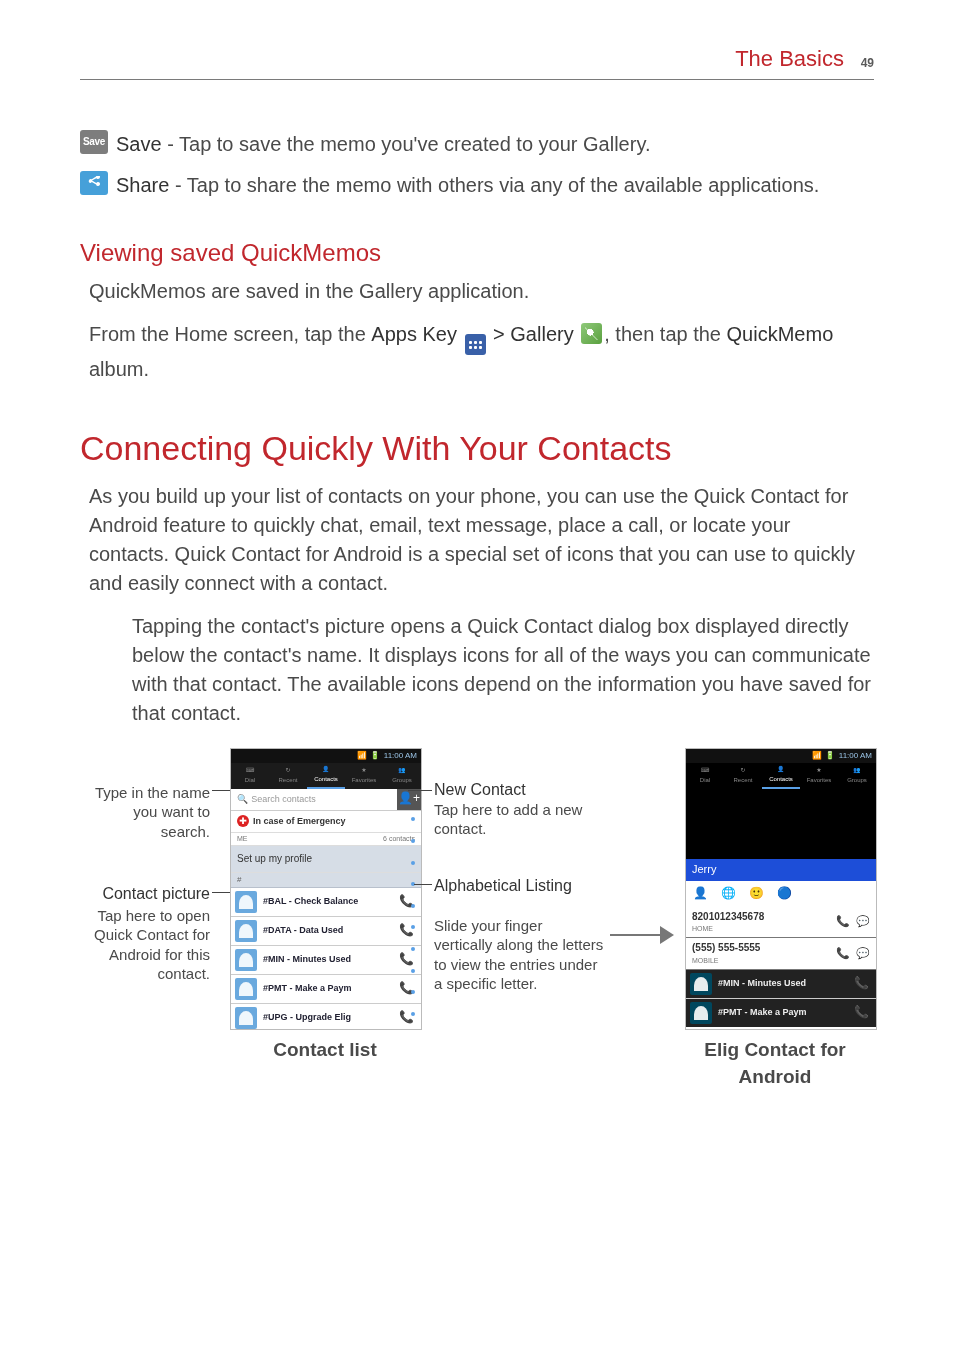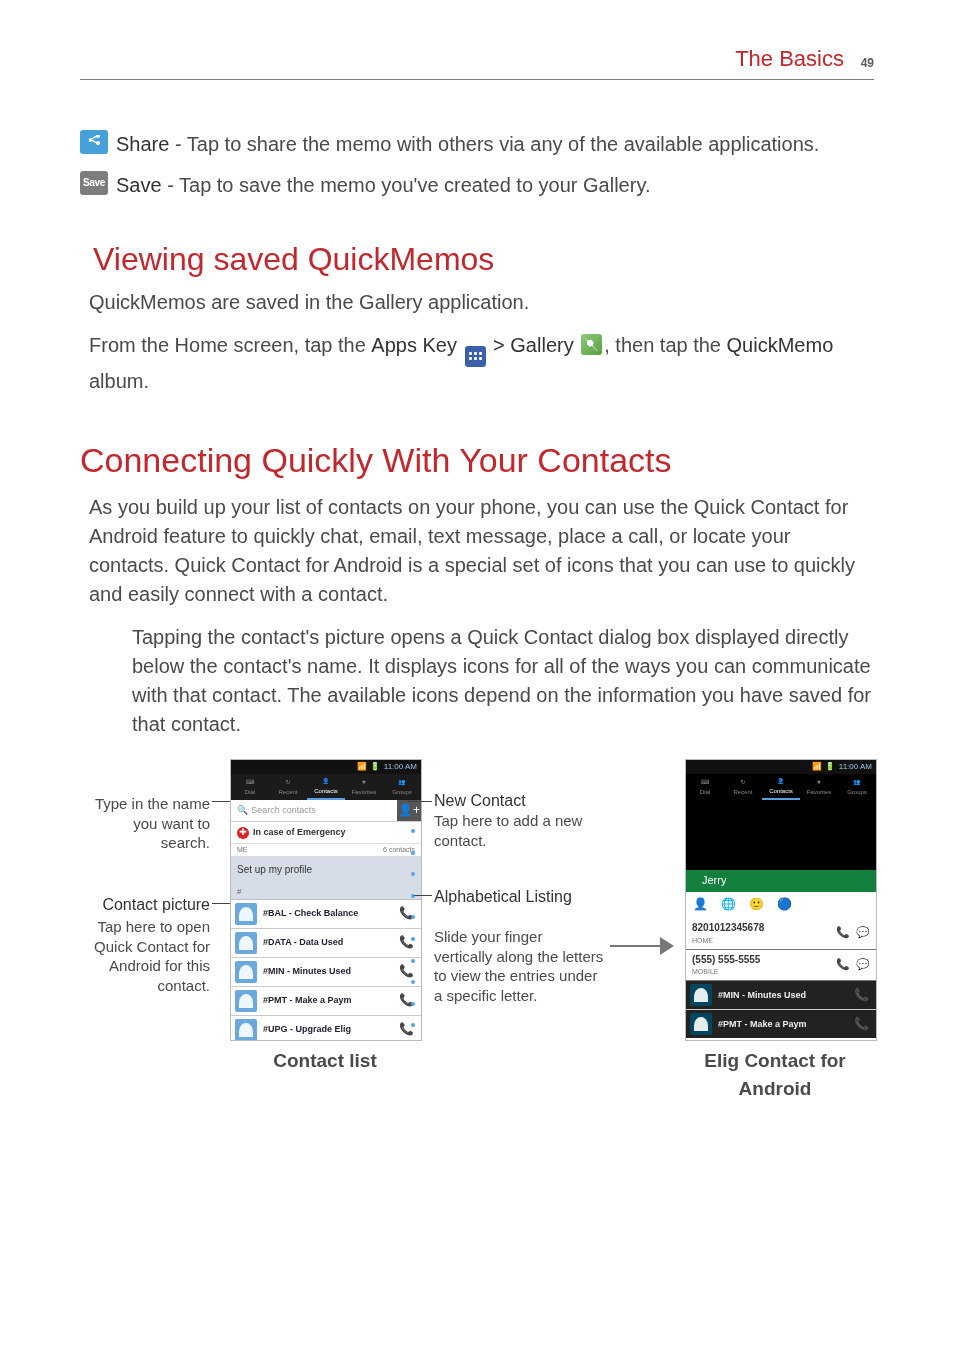--- a/index.html
+++ b/index.html
@@ -83,25 +83,24 @@
     position:relative;
   }
   .gallery-box::after{
     content:"";position:absolute;left:4px;top:4px;width:13px;height:13px;
     background:radial-gradient(circle at 40% 40%,#fff 30%,transparent 31%),
                linear-gradient(45deg,transparent 45%,#fff 48%,transparent 51%);
   }
   .bold { font-weight:400; color:#333; }
   .sub-h {
     color: #c1272d;
-    font-size: 32px;
+    font-size: 24px;
     font-weight: 400;
     margin-top: 36px;
     margin-bottom: 6px;
-    margin-left: 13px;
   }
   .h1 {
     color:#c1272d;
     font-size:34px;
     font-weight:400;
     margin-top:40px;
     margin-bottom:8px;
   }
   .body-para { margin: 0 0 14px 9px; }
   .bullet-row { display:flex; margin:12px 0 14px 22px; }
@@ -154,21 +153,21 @@
   .contact-row{display:flex;align-items:center;padding:3px 4px;border-bottom:1px solid #ccc;}
   .avatar{width:22px;height:22px;background:#6aa9de;border-radius:2px;margin-right:6px;flex:0 0 22px;position:relative;}
   .avatar::after{content:"";position:absolute;inset:4px;background:#fff;border-radius:50% 50% 0 0 / 60% 60% 0 0;opacity:.9;}
   .c-name{flex:1;font-size:9px;font-weight:700;color:#223;}
   .call-i{width:18px;color:#2a7; font-size:12px;}
   .alpha-strip{position:absolute;right:2px;top:60px;bottom:4px;width:8px;display:flex;flex-direction:column;justify-content:space-around;}
   .alpha-strip span{width:4px;height:4px;border-radius:50%;background:#5aa0e6;}
 
   .phone-shot.right .tabs-row{background:#000;}
   .quick-dark{height:70px;background:#000;}
-  .q-name{background:#15803d;color:#fff;font-size:11px;padding:3px 16px;}
+  .q-name{background:#1d4ed8;color:#fff;font-size:11px;padding:3px 6px;}
   .q-icons{display:flex;padding:4px 6px;gap:10px;}
   .q-icons span{width:18px;height:18px;display:inline-flex;align-items:center;justify-content:center;font-size:12px;}
   .q-row{display:flex;align-items:center;justify-content:space-between;padding:3px 6px;border-bottom:1px solid #777;}
   .q-row-main{font-size:10px;font-weight:700;color:#333;}
   .q-row-sub{font-size:7px;color:#777;}
   .q-icons-r{display:flex;gap:6px;font-size:11px;}
   .q-darkbg{background:#222;color:#eee;}
   .q-darkbg .c-name{color:#eee;}
   .q-darkbg .avatar{background:#00475e}
 
@@ -188,34 +187,34 @@
 <body>
 
 <div class="page">
 
   <div class="header-line">
     <span class="header-title">The Basics</span>
     <span class="page-num">49</span>
   </div>
 
   <div class="icon-row">
+    <div class="icon-box save-box">Save</div>
+    <div>
+      <span class="bold">Save</span><span> - Tap to save the memo you've created to your Gallery.</span>
+    </div>
+  </div>
+
+  <div class="icon-row">
     <div class="icon-box share-box">
       <svg width="16" height="14" viewBox="0 0 16 14">
           <path d="M12 3a2 2 0 10-1.9-2.6L5.8 3.2A2 2 0 104 7a2 2 0 001.8-1.1l4.3 2.5A2 2 0 1012 6a2 2 0 00-1.7.9L6 4.4l4.3-2.1A2 2 0 0012 3z" fill="#fff"></path>
         </svg>
     </div>
     <div>
       <span class="bold">Share</span><span> - Tap to share the memo with others via any of the available applications.</span>
-    </div>
-  </div>
-
-  <div class="icon-row">
-    <div class="icon-box save-box">Save</div>
-    <div>
-      <span class="bold">Save</span><span> - Tap to save the memo you've created to your Gallery.</span>
     </div>
   </div>
 
   <div class="sub-h">Viewing saved QuickMemos</div>
   <p class="body-para">QuickMemos are saved in the Gallery application.</p>
   <p class="body-para">
     <span>From the Home screen, tap the </span><span class="bold">Apps Key</span>
     <span class="appskey-box">
         <span class="appskey-grid">
           <span></span>

